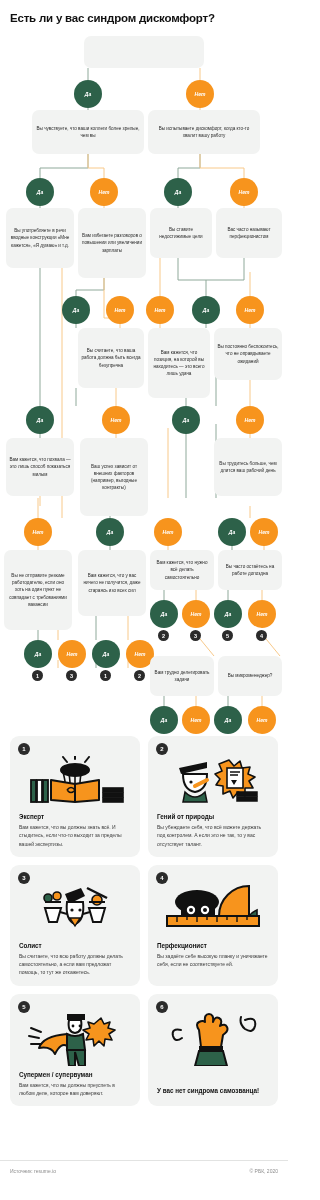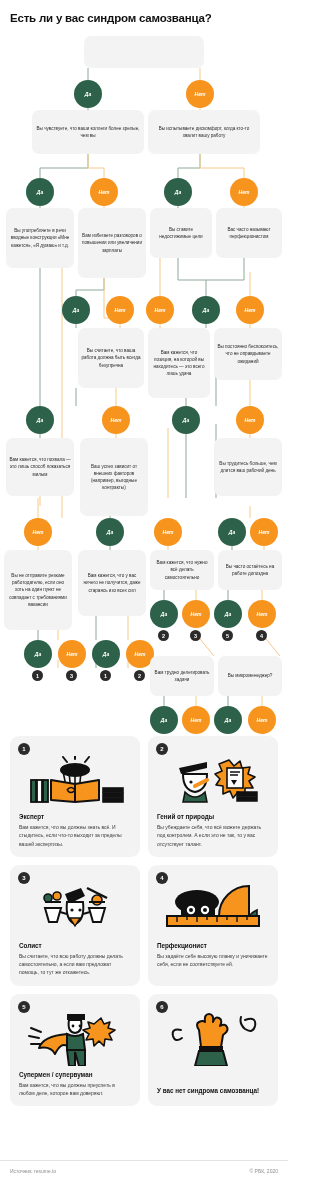--- a/index.html
+++ b/index.html
@@ -85,21 +85,21 @@
     padding:7px 10px 0 10px;
     display:flex;justify-content:space-between;
     font-size:5px;color:#8d8d8d;
   }
 </style>
 </head>
 <body>
 
 <div class="page">
 
-  <div class="title">Есть ли у вас синдром самозванца?</div>
+  <div class="title">Есть ли у вас синдром дискомфорт?</div>
 
   <div class="flow">
 
     <svg class="lines" viewBox="0 0 288 700">
       <g fill="none" stroke-width="1">
 
         <path d="M88 40 L88 52" stroke="#8fa99a"></path>
         <path d="M200 40 L200 52" stroke="#f8c98a"></path>
 
         <path d="M88 70 L88 82" stroke="#8fa99a"></path>

